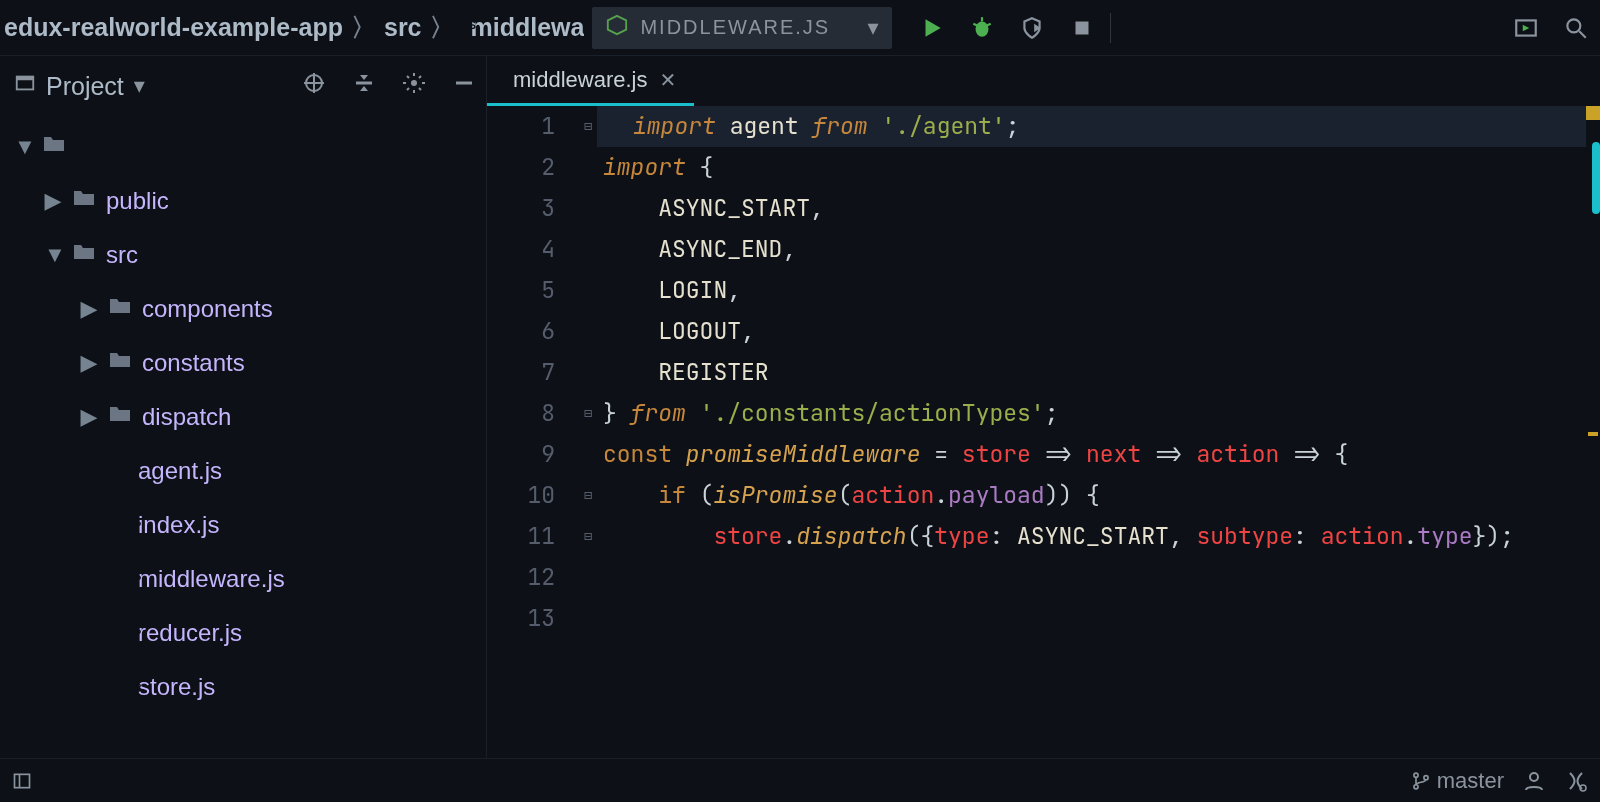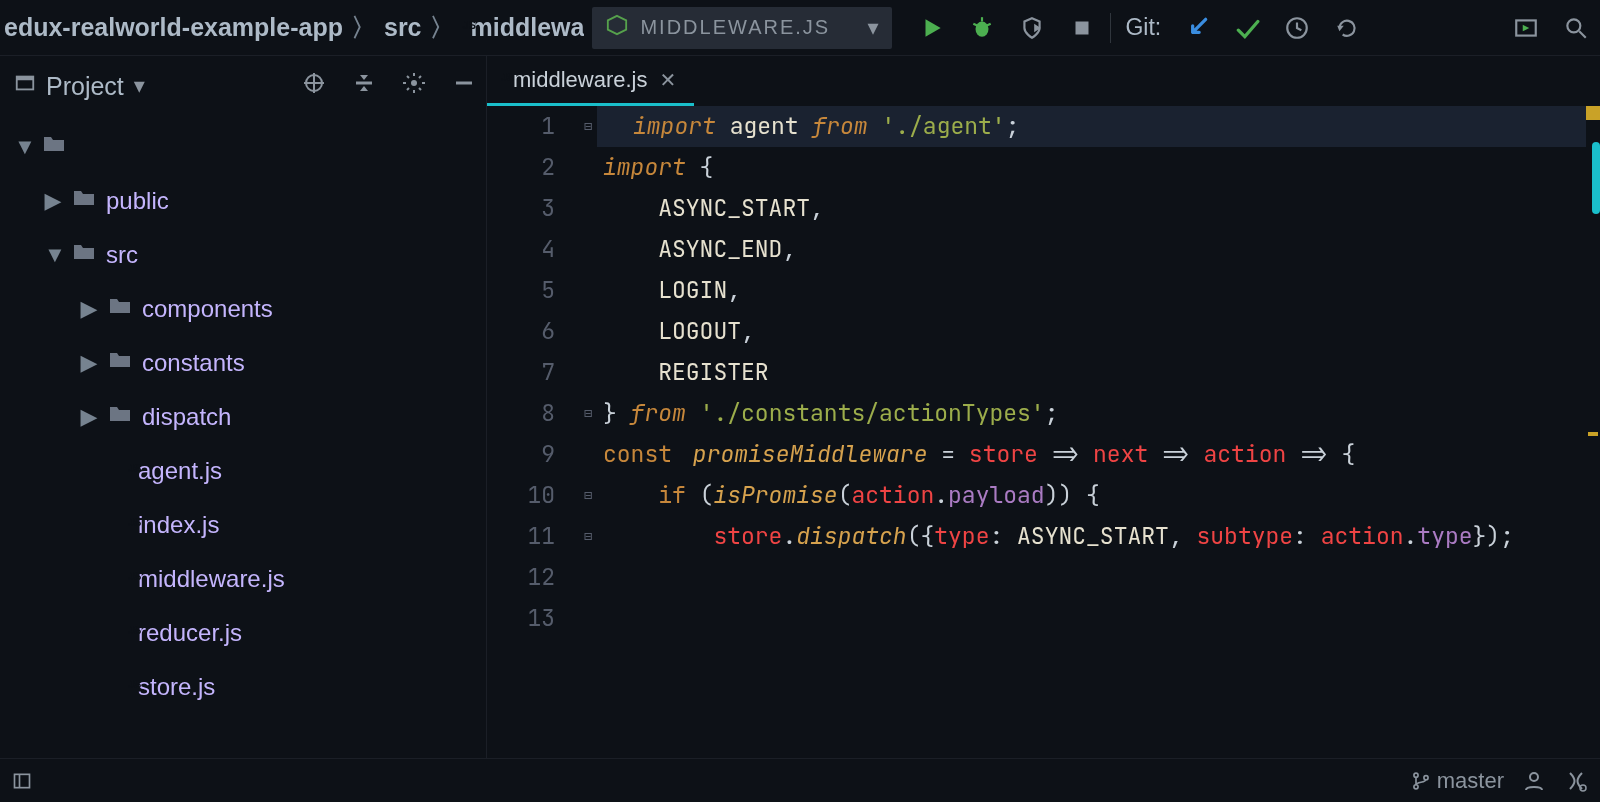--- a/index.html
+++ b/index.html
@@ -165,21 +165,21 @@
   
   .kw { color: #c6873b; font-style: italic; }
   .kw2 { color: #c6873b; }
   .ident { color: #e6e1cf; }
   .local { color: #ef4444; }
   .param { color: #aa7bc3; }
   .method { color: #d6a24e; font-style: italic; }
   .str { color: #9cad4b; }
   .op { color: #c9d1d9; }
   .cst { color: #e6e1cf; }
-  .fn-decl { color:#d6a24e; font-style: italic; margin-left: 7px;}
+  .fn-decl { color:#d6a24e; font-style: italic;}
   
   .scroll-strip { width: 14px; background:#0d1117; position: relative; }
   .strip-warn { position:absolute; top:0; left:0; right:0; height:14px; background:#c9a227; }
   .strip-thumb { position:absolute; top:36px; right:0; width:8px; height:72px; background:#1abfcb; border-radius:4px; }
   .strip-mark { position:absolute; right:2px; width:10px; height:4px; background:#c9a227; top:326px; }
   
   .statusbar {
     height: 44px;
     background:#0d1117;
     border-top:1px solid #1b1f27;
@@ -237,45 +237,20 @@
     </span>
     <span class="tb-btn">
       <svg viewBox="0 0 24 24">
           <rect x="6" y="6" width="12" height="12" fill="#8b949e"></rect>
         </svg>
     </span>
   </div>
 
   <span class="sep"></span>
 
-  <div class="tb-group">
-    <span class="git-label">Git:</span>
-    <span class="tb-btn" style="color:#3a8de0">
-      <svg viewBox="0 0 24 24">
-          <path d="M20 4 L8 16 M8 16 L8 10 M8 16 L14 16" fill="none" stroke="#3a8de0" stroke-width="3" stroke-linecap="round"></path>
-        </svg>
-    </span>
-    <span class="tb-btn" style="color:#4caf50">
-      <svg viewBox="0 0 24 24">
-          <path d="M4 14 L10 20 L22 6" fill="none" stroke="#4caf50" stroke-width="3" stroke-linecap="round"></path>
-        </svg>
-    </span>
-    <span class="tb-btn">
-      <svg viewBox="0 0 24 24">
-          <circle cx="12" cy="12" r="9" fill="none" stroke="#8b949e" stroke-width="2"></circle>
-          <path d="M12 7 V12 L16 14" fill="none" stroke="#8b949e" stroke-width="2"></path>
-        </svg>
-    </span>
-    <span class="tb-btn">
-      <svg viewBox="0 0 24 24">
-          <path d="M5 12 A7 7 0 1 1 8 18" fill="none" stroke="#8b949e" stroke-width="2"></path>
-          <polygon points="3,10 9,10 5,15" fill="#8b949e"></polygon>
-        </svg>
-    </span>
-  </div>
 
   <div class="spacer"></div>
 
   <div class="tb-group" style="margin-right:6px">
     <span class="tb-btn">
       <svg viewBox="0 0 24 24">
           <rect x="3" y="5" width="18" height="14" fill="none" stroke="#8b949e" stroke-width="2"></rect>
           <polygon points="9,9 15,12 9,15" fill="#4caf50"></polygon>
         </svg>
     </span>

